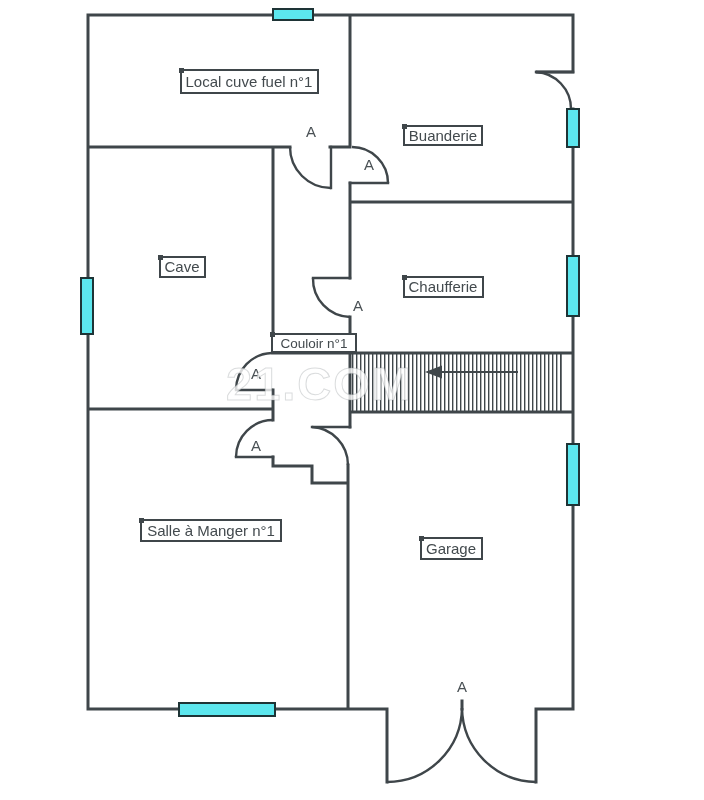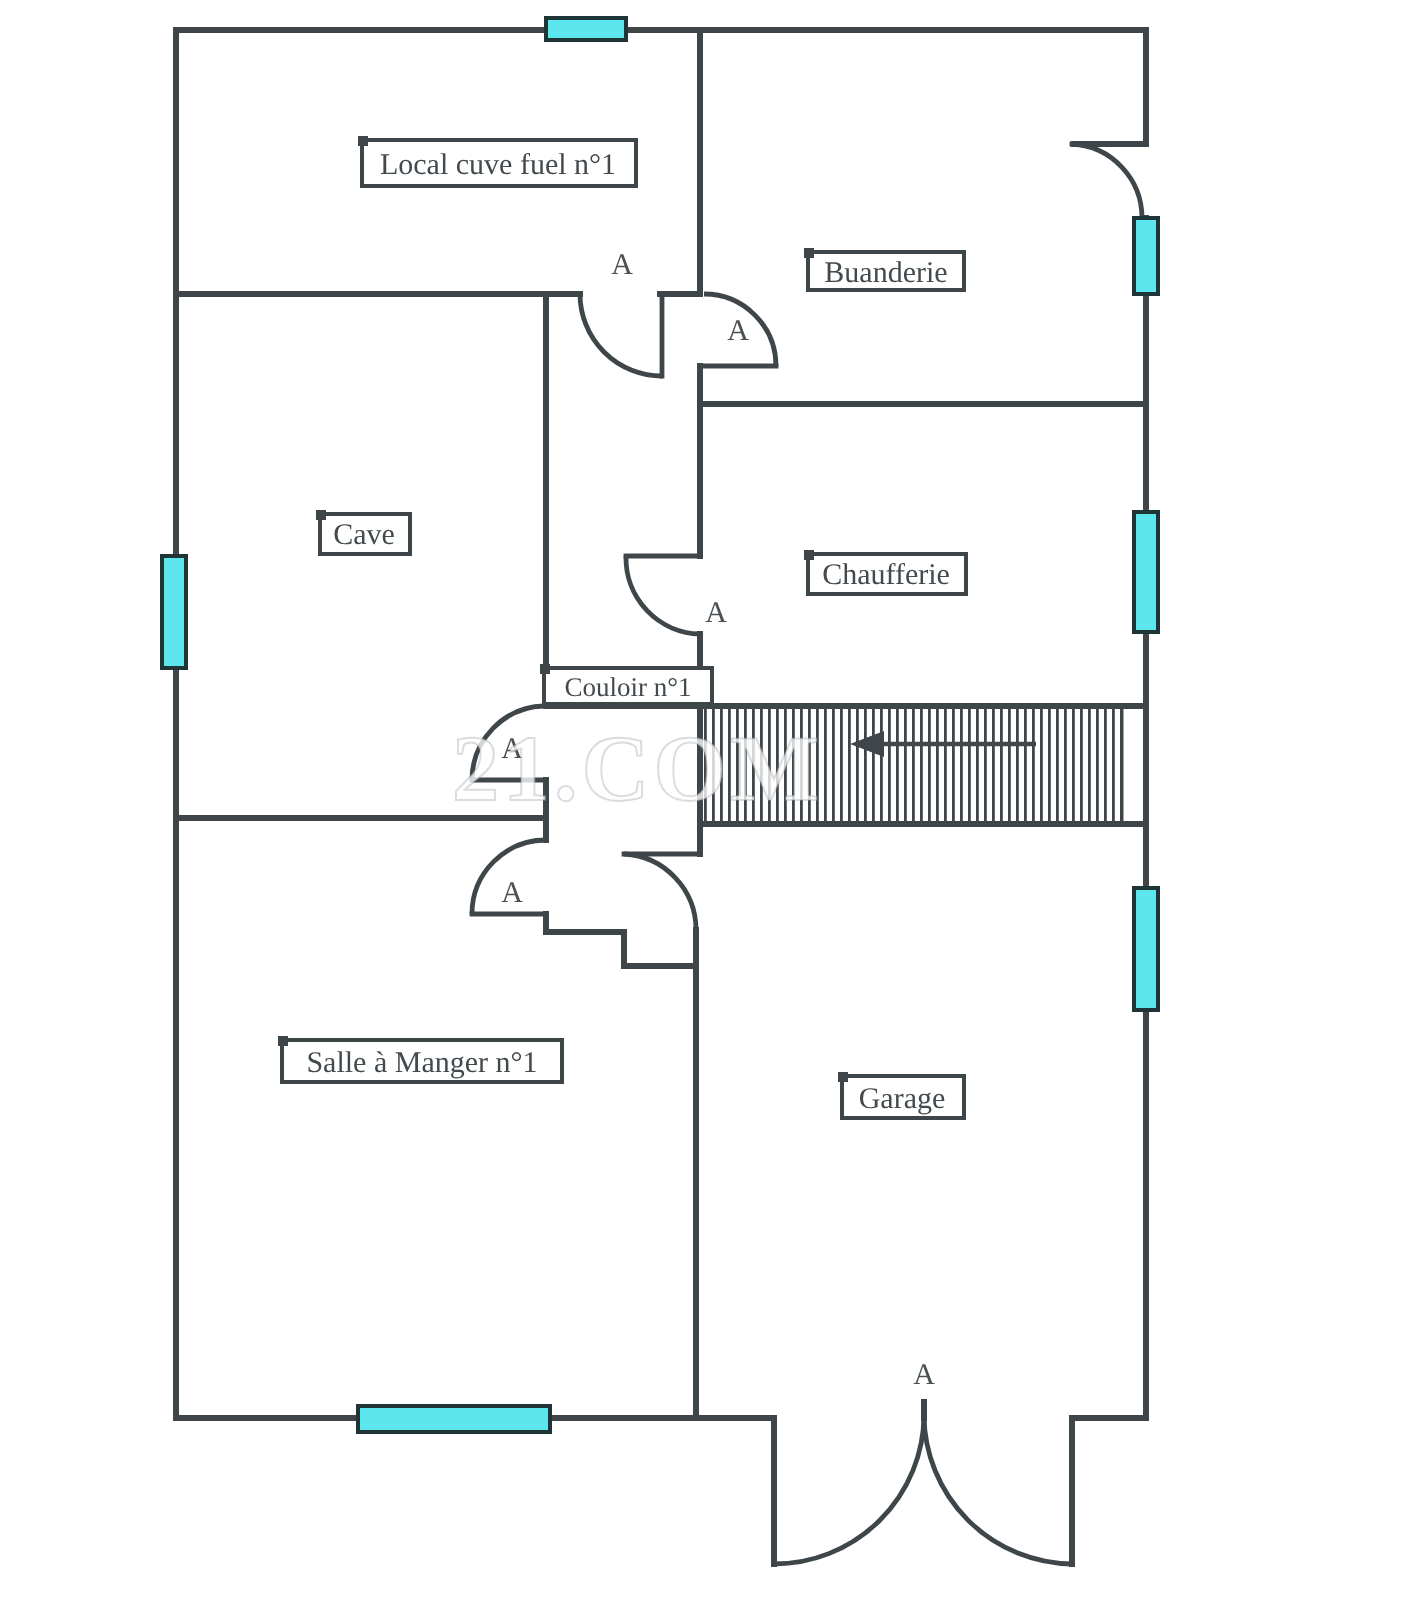--- a/index.html
+++ b/index.html
@@ -1,18 +1,18 @@
 <!DOCTYPE html>
 <html><head>
 <meta charset="utf-8">
 <style>
   html,body{margin:0;padding:0;background:#f6f6f6;}
   .canvas{
     position:relative;width:704px;height:800px;background:#ffffff;
-    font-family:Liberation Serif, serif;overflow:hidden;
+    font-family:Liberation Sans, sans-serif;overflow:hidden;
   }
   svg{display:block;}
   .wall{stroke:#3f464a;stroke-width:3;fill:none;stroke-linecap:square;}
   .doorarc{stroke:#3f464a;stroke-width:2.4;fill:none;stroke-linecap:butt;}
   .doorleaf{stroke:#3f464a;stroke-width:2.4;fill:none;stroke-linecap:square;}
   .window{fill:#5ce7ee;stroke:#1e3436;stroke-width:2;}
   .stairedge{stroke:#3f464a;stroke-width:1.5;}
   .labelbox{fill:#ffffff;stroke:#3f464a;stroke-width:2;}
   .labeldot{fill:#3f464a;}
   .labeltext{fill:#434a4e;font-size:15px;text-anchor:middle;}

